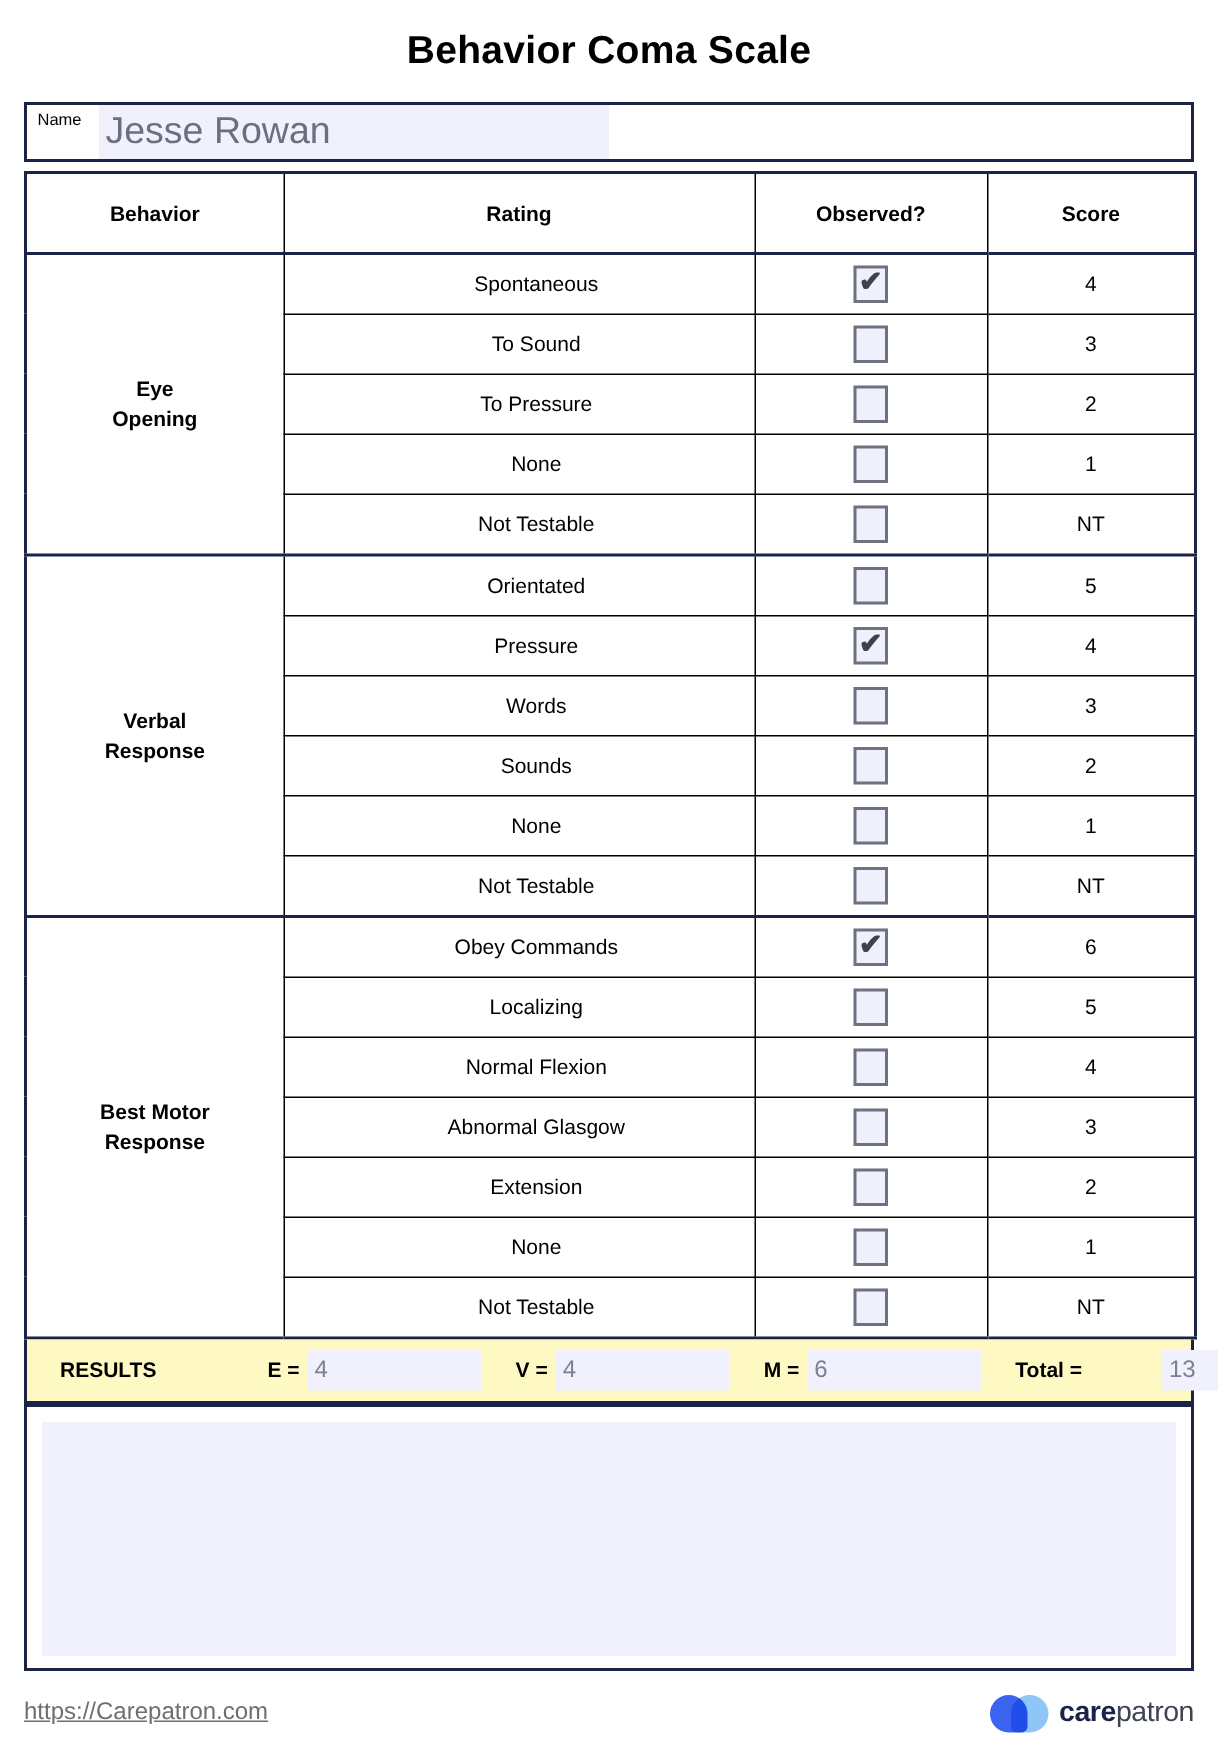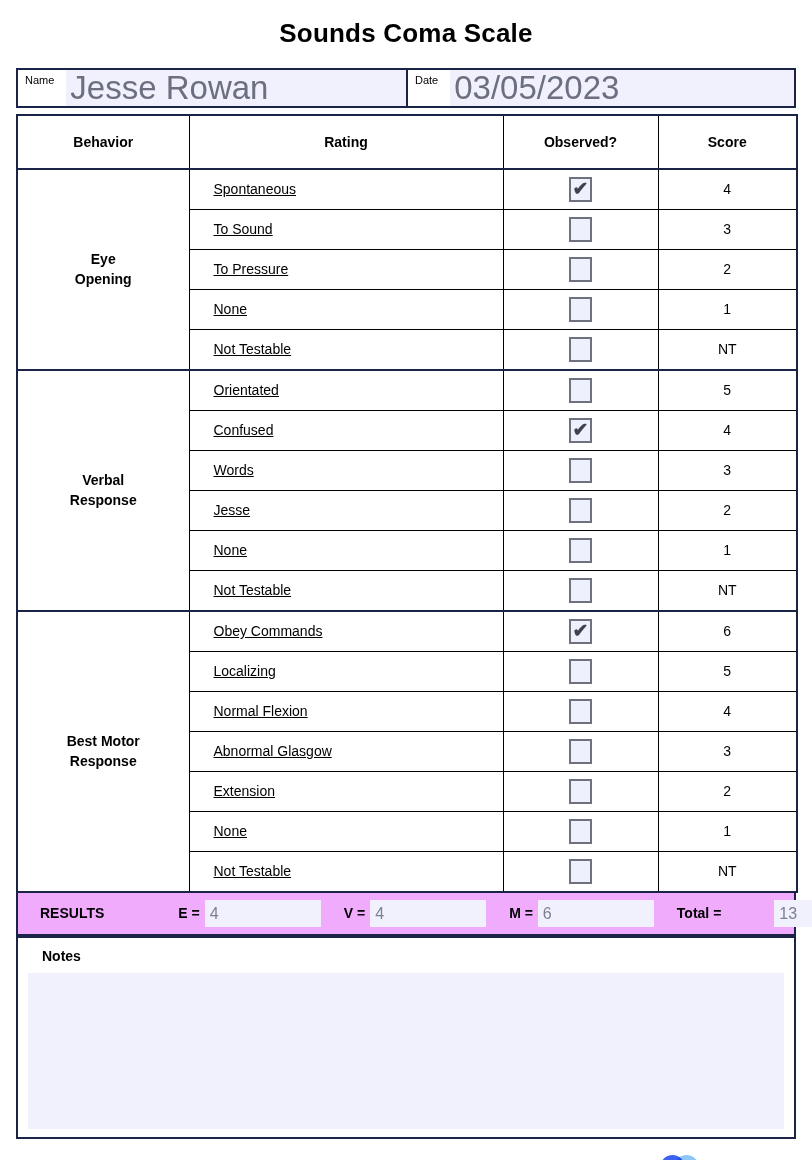--- a/index.html
+++ b/index.html
@@ -59,21 +59,21 @@
     font-size: 11px;
     line-height: 1;
     padding: 5px 12px 0 7px;
     white-space: nowrap;
     color: #000;
     flex: 0 0 auto;
   }
   .ident-input {
     flex: 1 1 auto;
     background: #f0f1fc;
-    font-size: 33px;
+    font-size: 25px;
     color: #6b6f80;
     display: flex;
     align-items: center;
     padding-left: 4px;
     min-width: 0;
     overflow: hidden;
     white-space: nowrap;
     line-height: 1;
   }
 
@@ -112,22 +112,21 @@
     text-align: center;
     font-weight: bold;
     font-size: 14px;
     line-height: 1.45;
     vertical-align: middle;
   }
   td.rating-cell {
     padding-left: 24px;
     font-size: 14px;
     vertical-align: middle;
-    text-align: left;
-    text-decoration: underline;
+    text-align: center;
   }
   td.observed-cell {
     text-align: center;
     vertical-align: middle;
     padding: 0;
   }
   td.score-cell {
     text-align: center;
     vertical-align: middle;
     font-size: 14px;
@@ -169,21 +168,21 @@
   
   .results-row {
     width: 780px;
     box-sizing: border-box;
     border-left: 2px solid #1b2447;
     border-right: 2px solid #1b2447;
     border-bottom: 2px solid #1b2447;
     height: 43px;
     display: flex;
     align-items: center;
-    background: #f0abfc;
+    background: #fef9c3;
     padding-left: 22px;
   }
   .results-title {
     font-weight: bold;
     font-size: 14px;
     flex: 0 0 auto;
     margin-right: 74px;
   }
   .result-group {
     display: flex;
@@ -298,30 +297,26 @@
   .logo-text .patron {
     font-weight: normal;
     color: #3f4452;
   }
 </style>
 </head>
 <body>
 
 <div class="page">
 
-  <div class="title">Sounds Coma Scale</div>
+  <div class="title">Behavior Coma Scale</div>
 
   <div class="ident-row">
     <div class="ident-cell">
       <div class="ident-label">Name</div>
       <div class="ident-input">Jesse Rowan</div>
-    </div>
-    <div class="ident-cell right">
-      <div class="ident-label">Date</div>
-      <div class="ident-input">03/05/2023</div>
     </div>
   </div>
 
   <table class="gcs-table">
     <colgroup>
       <col class="c-behavior">
         <col class="c-rating">
         <col class="c-observed">
         <col class="c-score">
     </colgroup>
@@ -364,33 +359,33 @@
           <td class="score-cell">NT</td>
         </tr>
         <tr class="section-start">
           <td class="behavior-cell" rowspan="6" style="white-space: pre-line;">Verbal
 Response</td>
           <td class="rating-cell">Orientated</td>
           <td class="observed-cell"><span class="checkbox"></span></td>
           <td class="score-cell">5</td>
         </tr>
         <tr>
-          <td class="rating-cell">Confused</td>
+          <td class="rating-cell">Pressure</td>
           <td class="observed-cell"><span class="checkbox checked">
               <span class="tick">✔</span>
             </span></td>
           <td class="score-cell">4</td>
         </tr>
         <tr>
           <td class="rating-cell">Words</td>
           <td class="observed-cell"><span class="checkbox"></span></td>
           <td class="score-cell">3</td>
         </tr>
         <tr>
-          <td class="rating-cell">Jesse</td>
+          <td class="rating-cell">Sounds</td>
           <td class="observed-cell"><span class="checkbox"></span></td>
           <td class="score-cell">2</td>
         </tr>
         <tr>
           <td class="rating-cell">None</td>
           <td class="observed-cell"><span class="checkbox"></span></td>
           <td class="score-cell">1</td>
         </tr>
         <tr>
           <td class="rating-cell">Not Testable</td>
@@ -453,21 +448,20 @@
       <span class="result-label">M =</span>
       <span class="result-value">6</span>
     </div>
     <div class="result-group total">
       <span class="result-label">Total =</span>
       <span class="result-value">13</span>
     </div>
   </div>
 
   <div class="notes-box">
-    <div class="notes-label">Notes</div>
     <div class="notes-area"></div>
   </div>
 
   <div class="footer">
     <a class="footer-url" href="#">https://Carepatron.com</a>
     <div class="footer-brand">
 
       <span class="logo-mark">
         <span class="blob-dark"></span>
         <span class="blob-light"></span>

